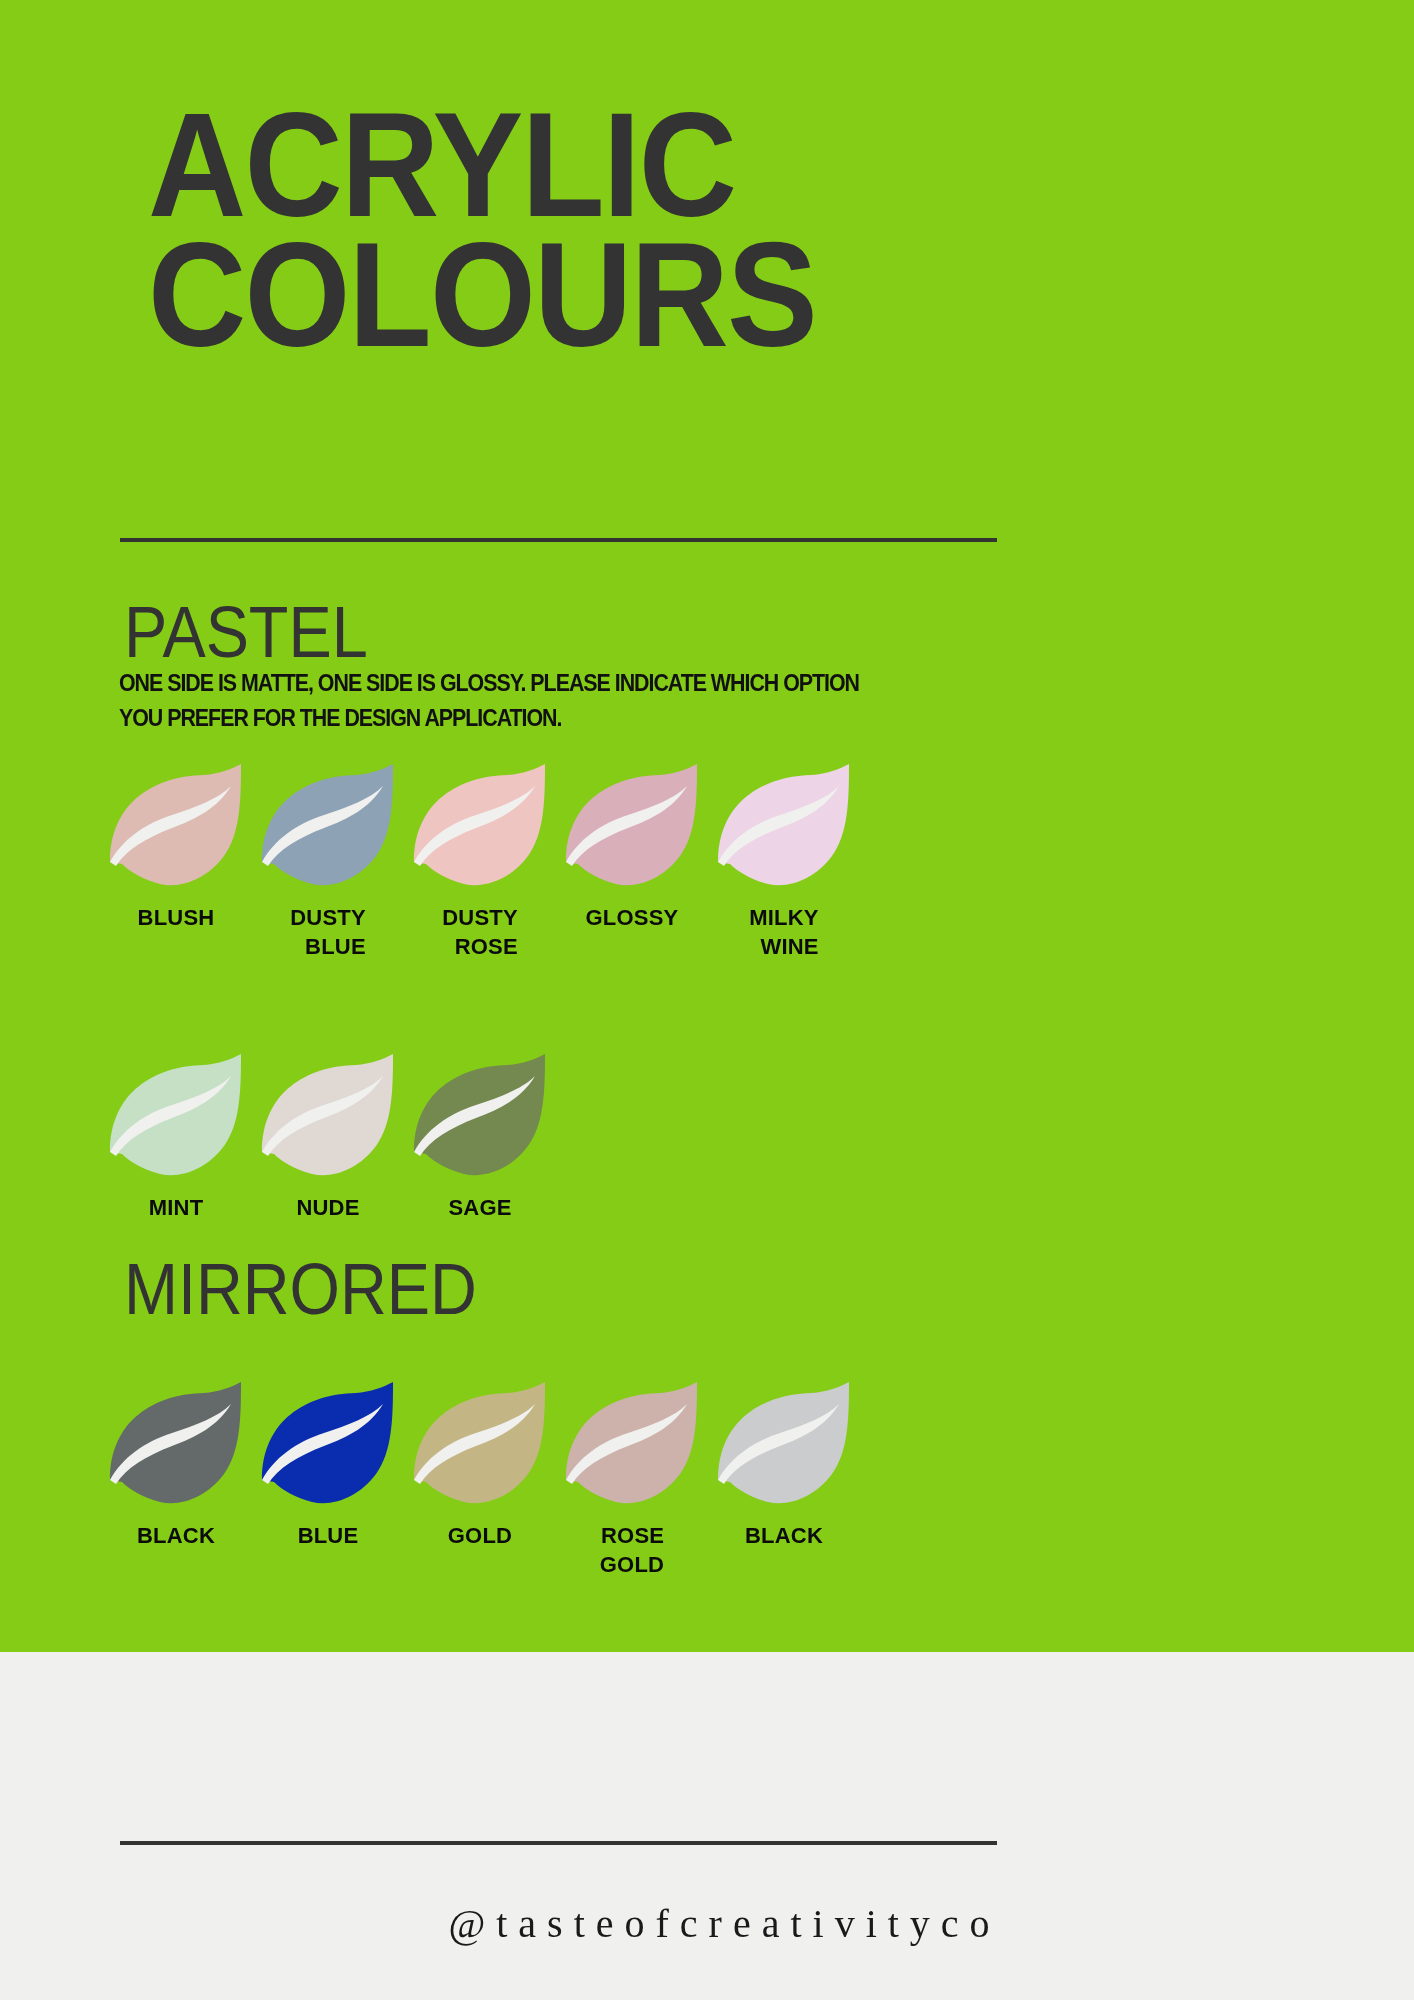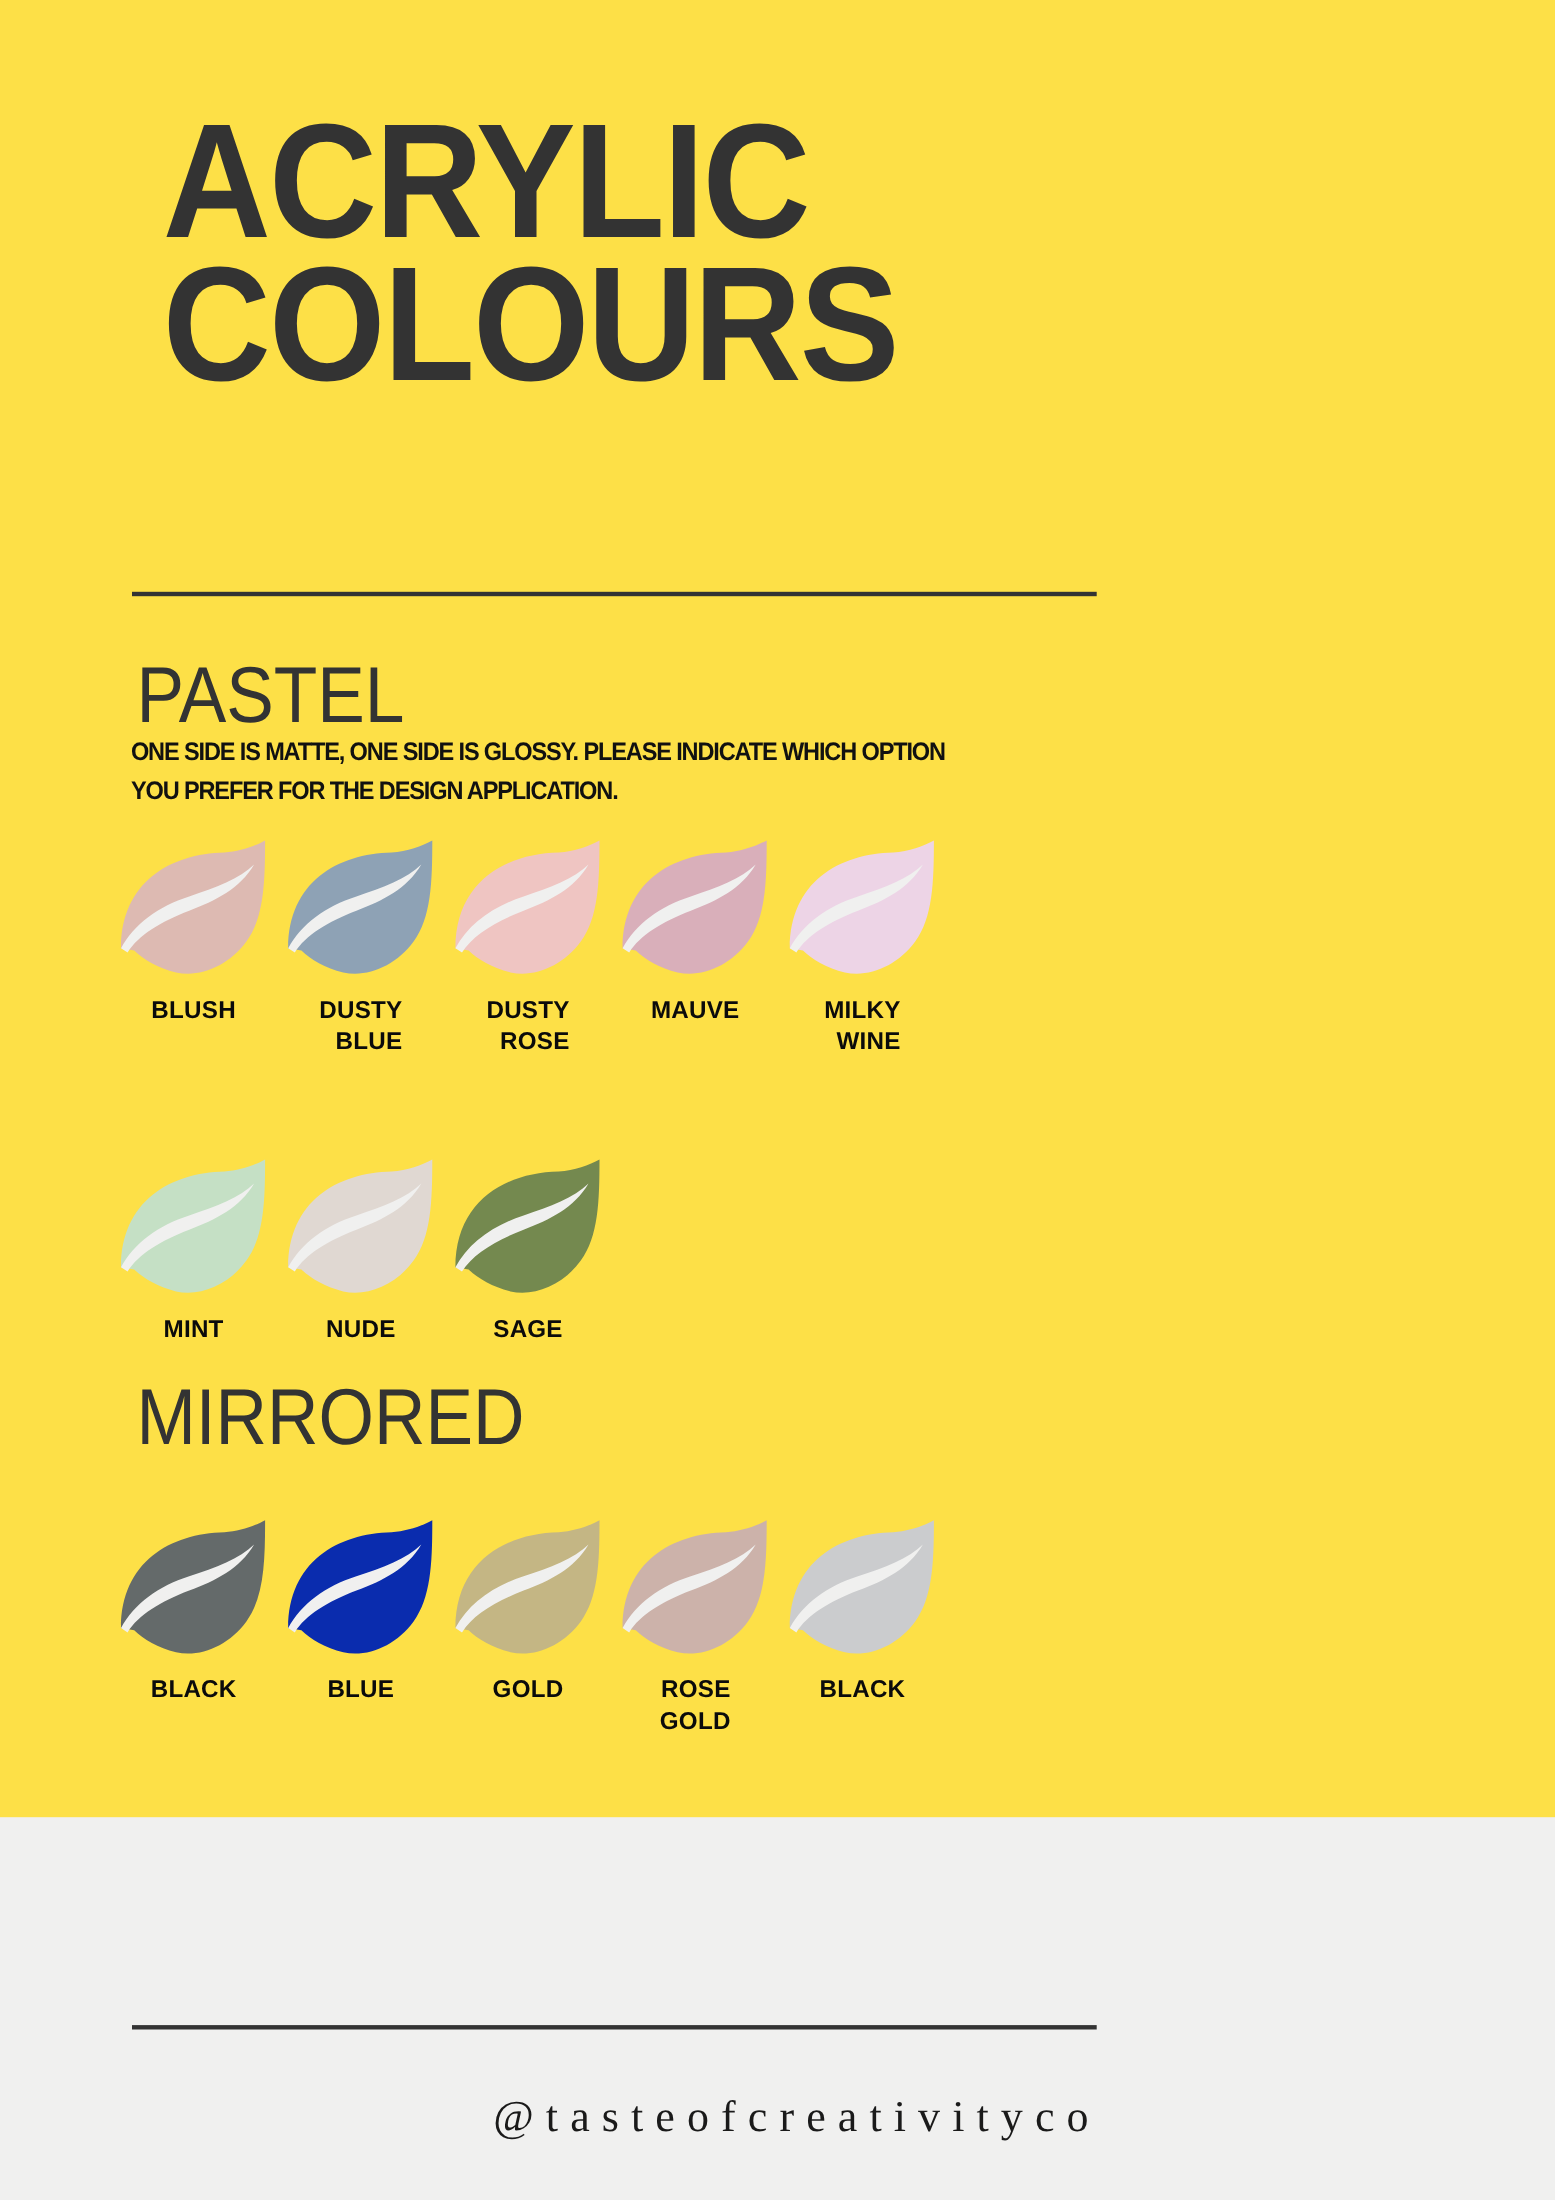--- a/index.html
+++ b/index.html
@@ -9,21 +9,21 @@
     height: 2000px;
     background: #F0F0EF;
     font-family: "Liberation Sans", sans-serif;
     overflow: hidden;
   }
 
   .page {
     position: relative;
     width: 1414px;
     height: 1652px;
-    background: #fde047;
+    background: #84cc16;
     padding-left: 48px;
   }
 
   
   .title-block {
     position: absolute;
     left: 148px;
     top: 100px;
     width: 1100px;
   }
@@ -180,21 +180,21 @@
         <div class="swatch-label">DUSTY
 ROSE</div>
       </div>
       <div class="swatch">
         <div class="leaf-wrap">
           <svg viewBox="0 0 152 130" xmlns="http://www.w3.org/2000/svg">
             <path d="M10 100 C10 40, 55 14, 104 13 C118 12, 132 7, 141 2 C141 40, 140 72, 124 94 C108 116, 82 127, 60 122 C44 118, 30 110, 22 102 Z" fill="#D9AFBA"></path>
             <path d="M10 100 C22 78, 44 62, 72 53 C96 45, 118 37, 131 24 C118 46, 96 57, 72 66 C46 76, 26 88, 16 104 Z" fill="#F0F0EF"></path>
           </svg>
         </div>
-        <div class="swatch-label">MAUVE</div>
+        <div class="swatch-label">GLOSSY</div>
       </div>
       <div class="swatch">
         <div class="leaf-wrap">
           <svg viewBox="0 0 152 130" xmlns="http://www.w3.org/2000/svg">
             <path d="M10 100 C10 40, 55 14, 104 13 C118 12, 132 7, 141 2 C141 40, 140 72, 124 94 C108 116, 82 127, 60 122 C44 118, 30 110, 22 102 Z" fill="#EDD4E6"></path>
             <path d="M10 100 C22 78, 44 62, 72 53 C96 45, 118 37, 131 24 C118 46, 96 57, 72 66 C46 76, 26 88, 16 104 Z" fill="#F0F0EF"></path>
           </svg>
         </div>
         <div class="swatch-label">MILKY
 WINE</div>

